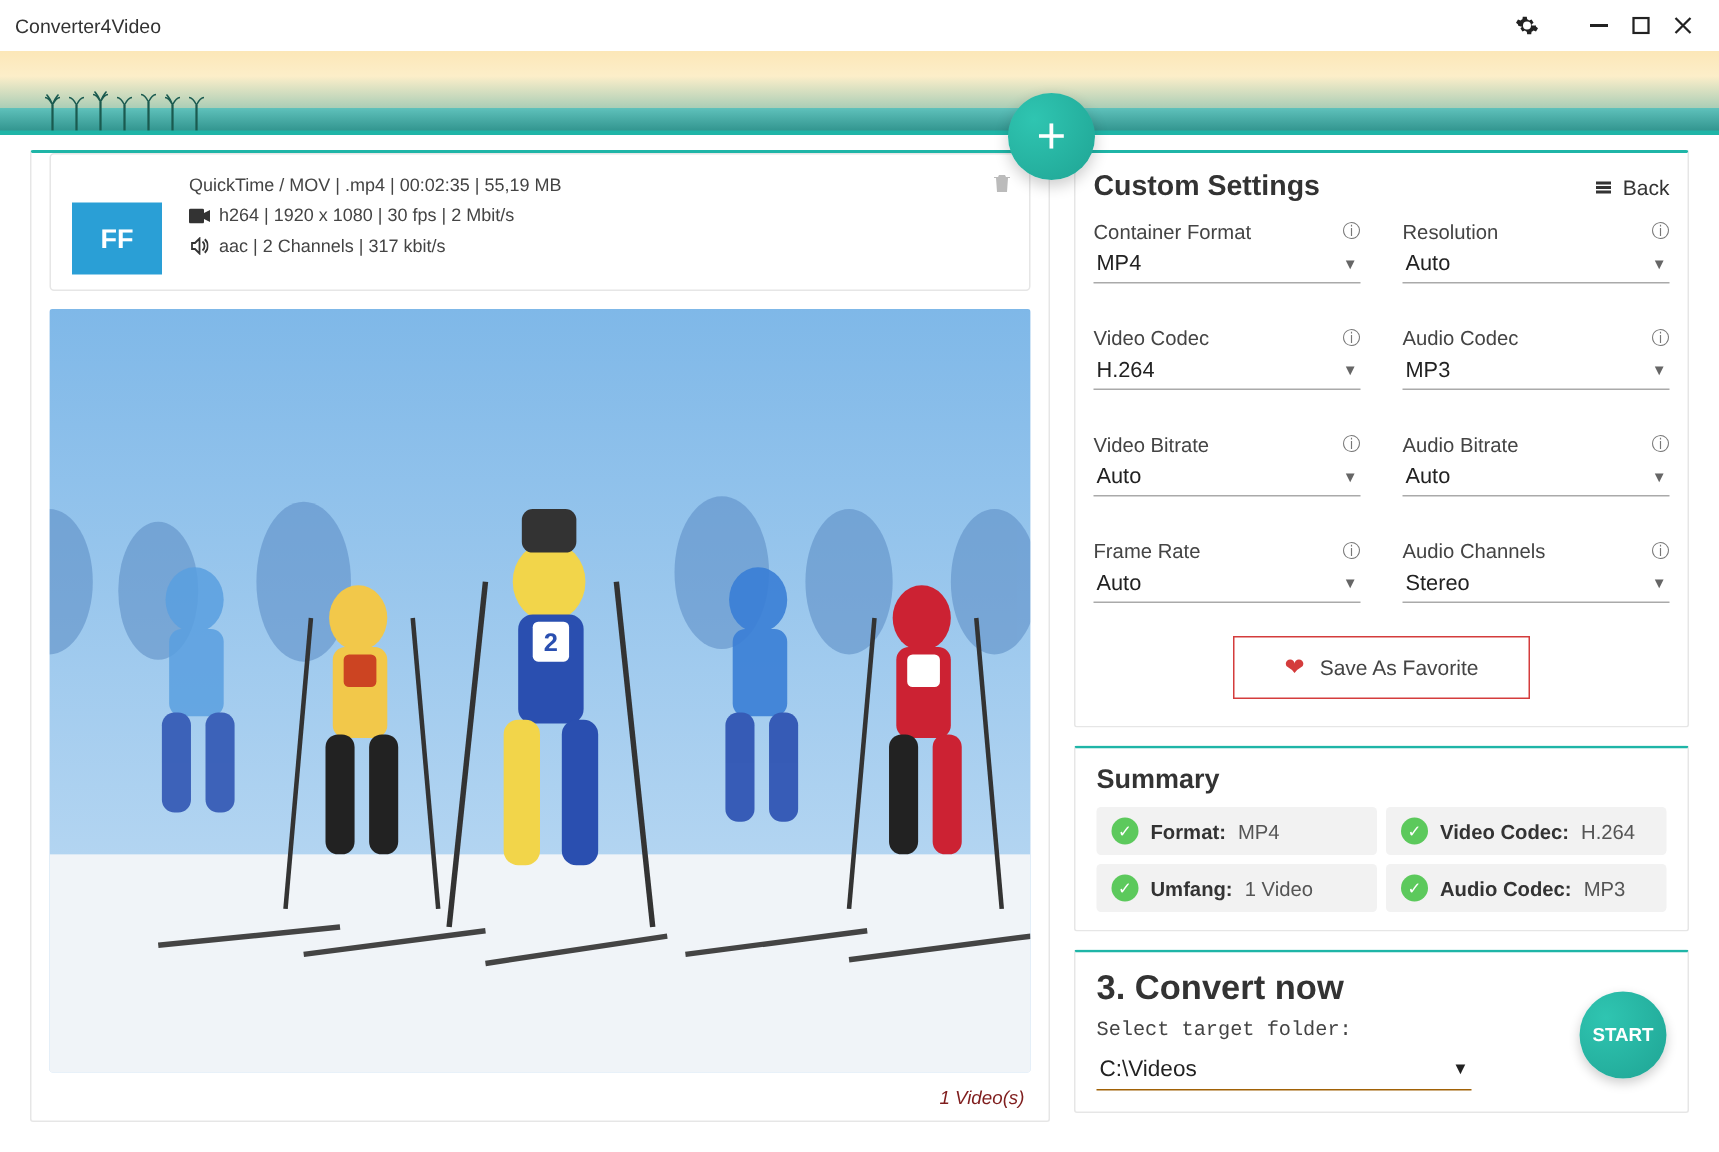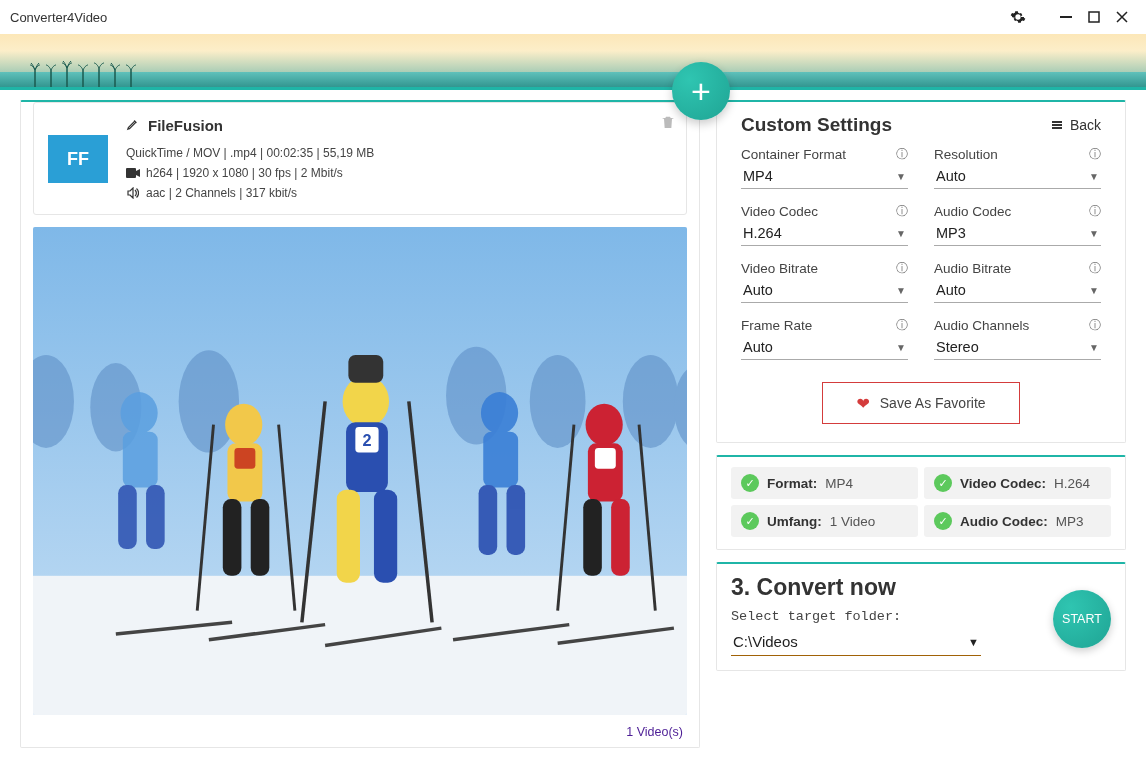--- a/index.html
+++ b/index.html
@@ -31,28 +31,28 @@
 .left .sec-title { font-size:19px; font-weight:600; color:#333; padding:12px 14px 10px;}
 .file-card { margin:0 12px 12px; border:1px solid #e6e6e6; border-radius:3px; padding:10px 14px; display:flex; gap:18px; align-items:flex-start; position:relative; }
 .file-thumb { width:60px; height:48px; background:#2a9fd6; color:#fff; display:flex; align-items:center; justify-content:center; font-weight:700; font-size:18px; margin-top:22px;}
 .file-info { flex:1; font-size:12px; color:#444; line-height:1.7;}
 .file-name { font-size:15px; font-weight:700; color:#333; display:flex; gap:8px; align-items:center; margin-bottom:4px;}
 .file-row { display:flex; gap:6px; align-items:center;}
 .mini-ico { width:14px; height:10px; display:inline-flex; align-items:center; justify-content:center;}
 .trash { position:absolute; right:10px; top:10px; color:#bbb; cursor:pointer;}
 .preview { flex:1; margin:0 12px 6px; position:relative; background:#d8e7f7; border-radius:2px; overflow:hidden;}
 .preview svg { width:100%; height:100%; display:block;}
-.video-count { text-align:right; font-size:12.5px; color:#4c1d95; padding:4px 16px 8px;}
-
-
-.settings { padding:12px 24px 18px; }
+.video-count { text-align:right; font-size:12.5px; color:#7f1d1d; padding:4px 16px 8px;font-style:italic;}
+
+
+.settings { padding:12px 12px 18px; }
 .settings .hdr { display:flex; align-items:center; justify-content:space-between; margin-bottom:10px;}
 .settings .hdr h2 { font-size:19px; font-weight:600; color:#333;}
 .back { display:flex; gap:6px; align-items:center; font-size:14px; color:#333; cursor:pointer;}
-.grid { display:grid; grid-template-columns: 1fr 1fr; column-gap:26px; row-gap:14px;}
+.grid { display:grid; grid-template-columns: 1fr 1fr; column-gap:26px; row-gap:14px;gap:28px;}
 .field .lbl-row { display:flex; justify-content:space-between; align-items:center; font-size:13.5px; color:#444; margin-bottom:2px;}
 .info-ico { color:#777; font-size:12px;}
 .select { border:none; border-bottom:1px solid #aaa; display:flex; justify-content:space-between; align-items:center; padding:3px 2px 4px; font-size:14.5px; color:#222; cursor:pointer;}
 .select .arr { font-size:10px; color:#666;}
 .fav-btn { margin:22px auto 0; display:flex; gap:10px; align-items:center; justify-content:center; width:198px; height:42px; border:1px solid #d43c3c; color:#444; font-size:14px; cursor:pointer;}
 .fav-btn .heart { color:#d43c3c; font-size:16px;}
 
 
 .summary { padding:10px 14px 12px;}
 .summary h3 { font-size:18px; font-weight:600; color:#333; margin-bottom:8px;}
@@ -60,21 +60,21 @@
 .chip { background:#f2f2f2; border-radius:3px; padding:7px 10px; display:flex; align-items:center; gap:8px; font-size:13.5px;}
 .chip .ok { width:18px; height:18px; border-radius:50%; background:#5cc95c; color:#fff; display:flex; align-items:center; justify-content:center; font-size:11px;}
 .chip .k { font-weight:700; color:#333;}
 .chip .v { color:#555;}
 
 
 .convert { padding:10px 14px 14px; position:relative;}
 .convert h3 { font-size:23px; font-weight:600; color:#333; margin-bottom:8px;}
 .convert .sub { font-size:13.5px; color:#444; margin-bottom:6px;font-family:Liberation Mono, monospace;}
 .folder-sel { border:none; border-bottom:1px solid #a16207; display:flex; justify-content:space-between; align-items:center; padding:3px 2px 5px; font-size:15px; color:#222; cursor:pointer; width:250px;}
-.start { position:absolute; right:14px; top:26px; width:58px; height:58px; border-radius:50%; background:radial-gradient(circle at 30% 30%, #2fc5b1, #1fa494); color:#fff; display:flex; align-items:center; justify-content:center; font-size:12.5px; font-weight:400; cursor:pointer; box-shadow:0 3px 8px rgba(0,0,0,0.2);}
+.start { position:absolute; right:14px; top:26px; width:58px; height:58px; border-radius:50%; background:radial-gradient(circle at 30% 30%, #2fc5b1, #1fa494); color:#fff; display:flex; align-items:center; justify-content:center; font-size:12.5px; font-weight:700; cursor:pointer; box-shadow:0 3px 8px rgba(0,0,0,0.2);}
 </style>
 </head>
 <body>
 
 <div class="titlebar">
   <div class="title">Converter4Video</div>
   <div class="ctl">
     <svg width="16" height="16" viewBox="0 0 24 24" fill="#222">
         <path d="M12 8a4 4 0 100 8 4 4 0 000-8zm9 4a7 7 0 01-.1 1.1l2.1 1.6-2 3.4-2.5-1a7 7 0 01-1.9 1.1l-.4 2.6h-4l-.4-2.6a7 7 0 01-1.9-1.1l-2.5 1-2-3.4 2.1-1.6A7 7 0 013 12a7 7 0 01.1-1.1L1 9.3l2-3.4 2.5 1A7 7 0 017.4 5.8L7.8 3.2h4l.4 2.6a7 7 0 011.9 1.1l2.5-1 2 3.4-2.1 1.6c.1.4.1.7.1 1.1z"></path>
       </svg>
@@ -133,26 +133,20 @@
 </div>
 
 <div class="main">
   <div class="fab">+</div>
 
   <div class="panel left">
 
     <div class="file-card">
       <div class="file-thumb">FF</div>
       <div class="file-info">
-        <div class="file-name">
-          <span><svg width="14" height="14" viewBox="0 0 24 24" fill="none" stroke="#333" stroke-width="2">
-                <path d="M3 21l3-1 11-11-2-2L4 18l-1 3zM14 6l4 4"></path>
-              </svg></span>
-          <span>FileFusion</span>
-        </div>
         <div>QuickTime / MOV | .mp4 | 00:02:35 | 55,19 MB</div>
         <div class="file-row">
           <span class="mini-ico">
               <svg width="14" height="10" viewBox="0 0 14 10" fill="#333">
                 <rect width="10" height="10" rx="1"></rect>
                 <path d="M10 3l4-2v8l-4-2z"></path>
               </svg>
             </span>
           <span>h264 | 1920 x 1080 | 30 fps | 2 Mbit/s</span>
         </div>
@@ -347,20 +341,21 @@
             </div>
         </div>
       </div>
       <div class="fav-btn">
         <span class="heart">❤</span>
         <span>Save As Favorite</span>
       </div>
     </div>
 
     <div class="panel summary">
+      <h3>Summary</h3>
       <div class="sum-grid">
         <div class="chip">
             <span class="ok">✓</span>
             <span class="k">Format:</span>
             <span class="v">MP4</span>
           </div>
         <div class="chip">
             <span class="ok">✓</span>
             <span class="k">Video Codec:</span>
             <span class="v">H.264</span>

